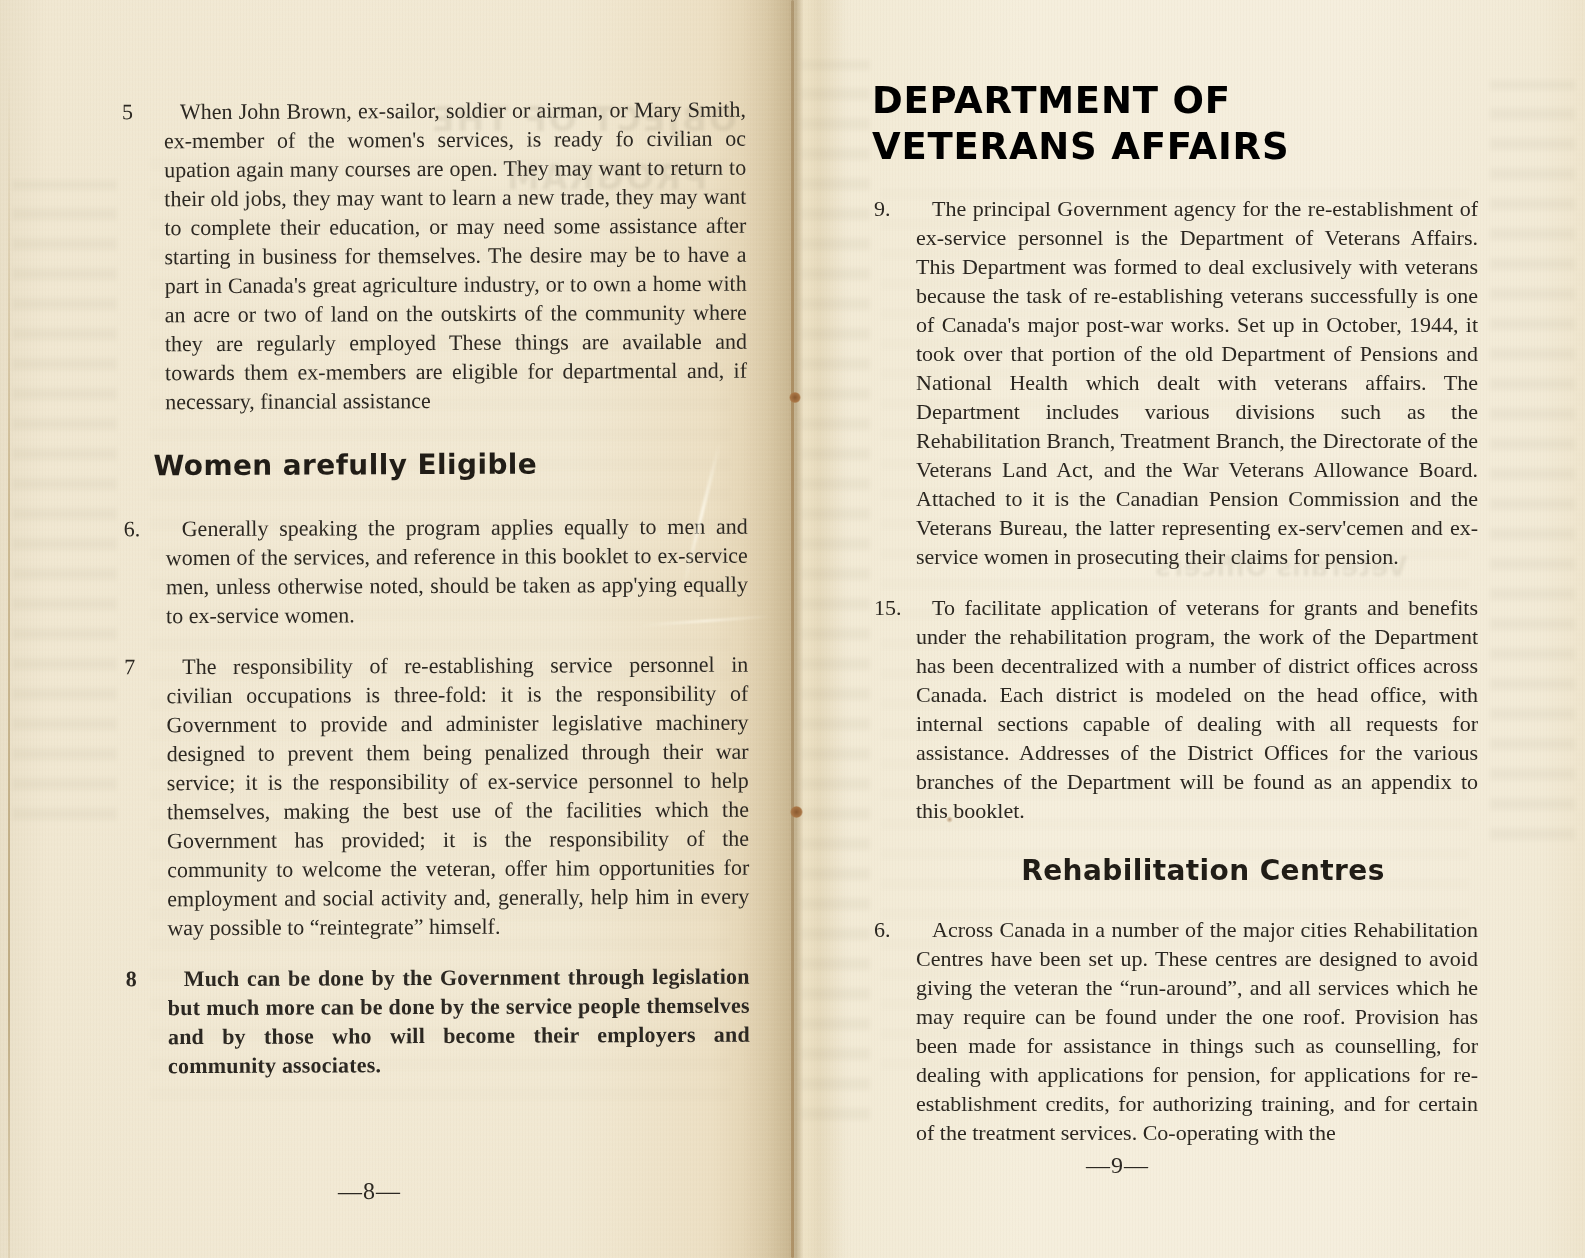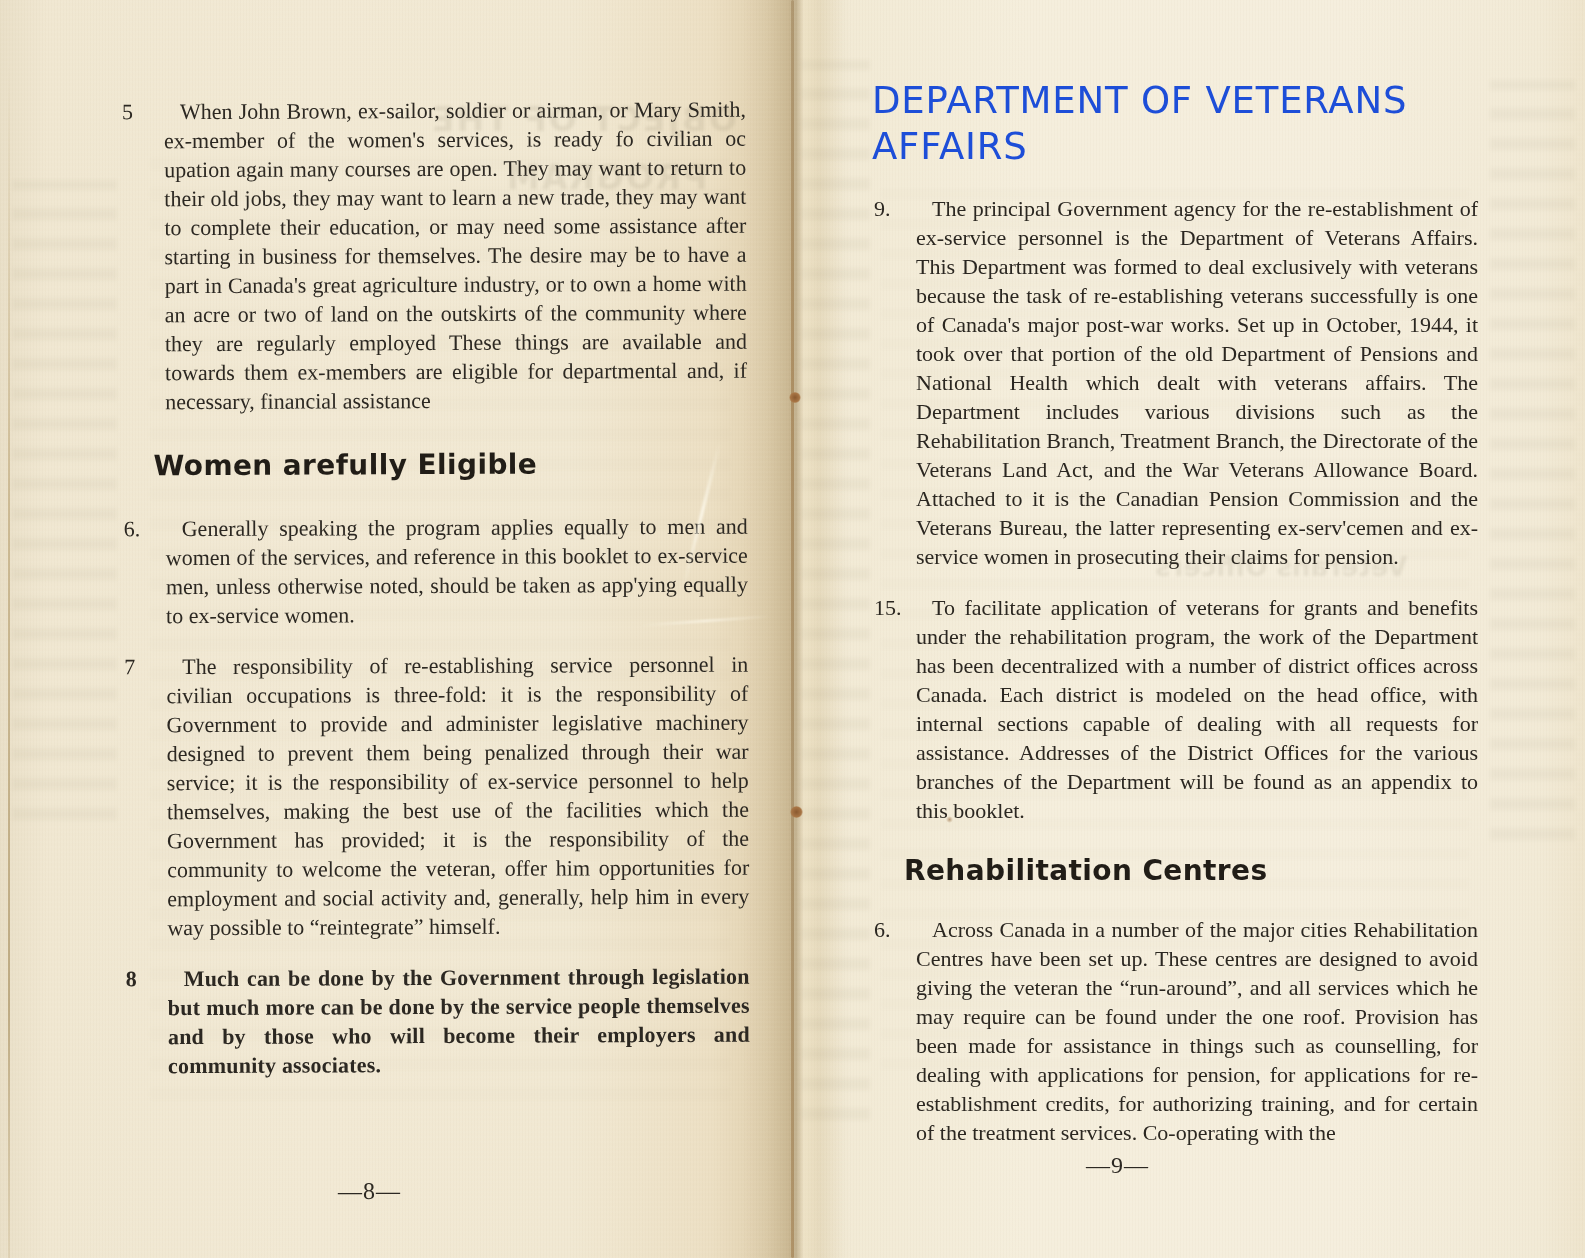--- a/index.html
+++ b/index.html
@@ -74,26 +74,26 @@
   .para-num { position: absolute; left: 2px; top: 0; }
   .para-text { display: block; text-indent: 16px; }
   .para.bold { font-weight: bold; letter-spacing: 0.2px; }
 
   .section-heading {
     font-family: "DejaVu Sans", "Liberation Sans", sans-serif;
     font-weight: bold; font-size: 28px; line-height: 32px;
     letter-spacing: 0.4px; color: #211d17;
     margin: 34px 0 32px 32px; text-align: left;
   }
-  .content-right .section-heading { margin: 30px 0 28px 32px; }
+  .content-right .section-heading { margin: 30px 0 28px 56px; text-align: center; }
 
   .chapter-title {
     font-family: "DejaVu Sans", "Liberation Sans", sans-serif;
-    font-weight: normal; font-size: 37px; line-height: 46px;
-    letter-spacing: 0.8px; color: #1d4ed8;
+    font-weight: bold; font-size: 37px; line-height: 46px;
+    letter-spacing: 0.8px; color: #000000;
     margin: 0 12px 24px 0; text-align: left;
   }
 
   .page-number {
     position: absolute; font-size: 24px; color: #2c2822; letter-spacing: 1px;
   }
   .pn-left  { left: 338px; top: 1178px; transform: rotate(-0.3deg); }
   .pn-right { left: 1086px; top: 1152px; }
 
   

